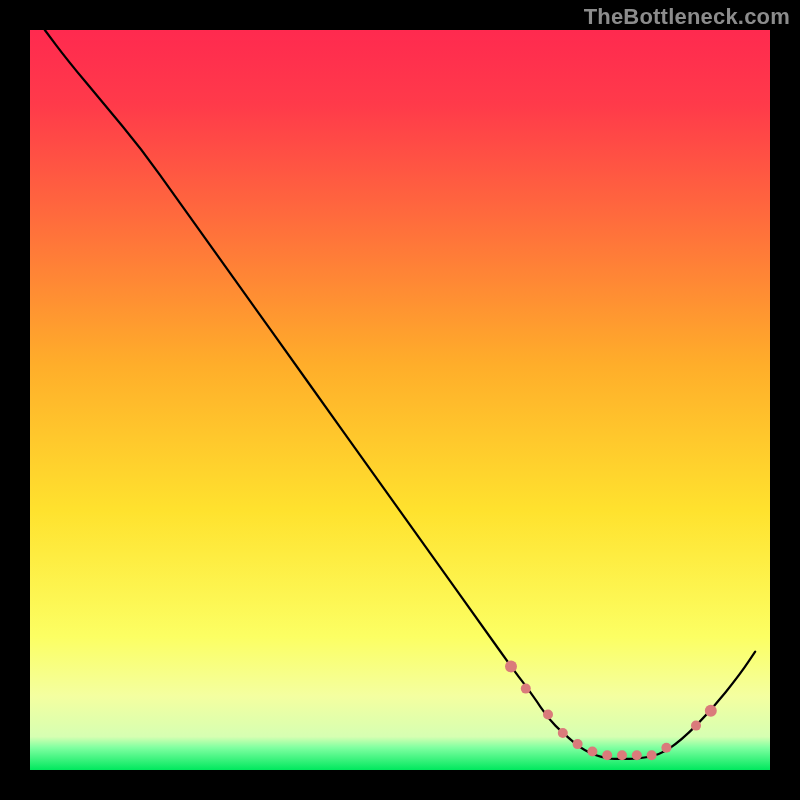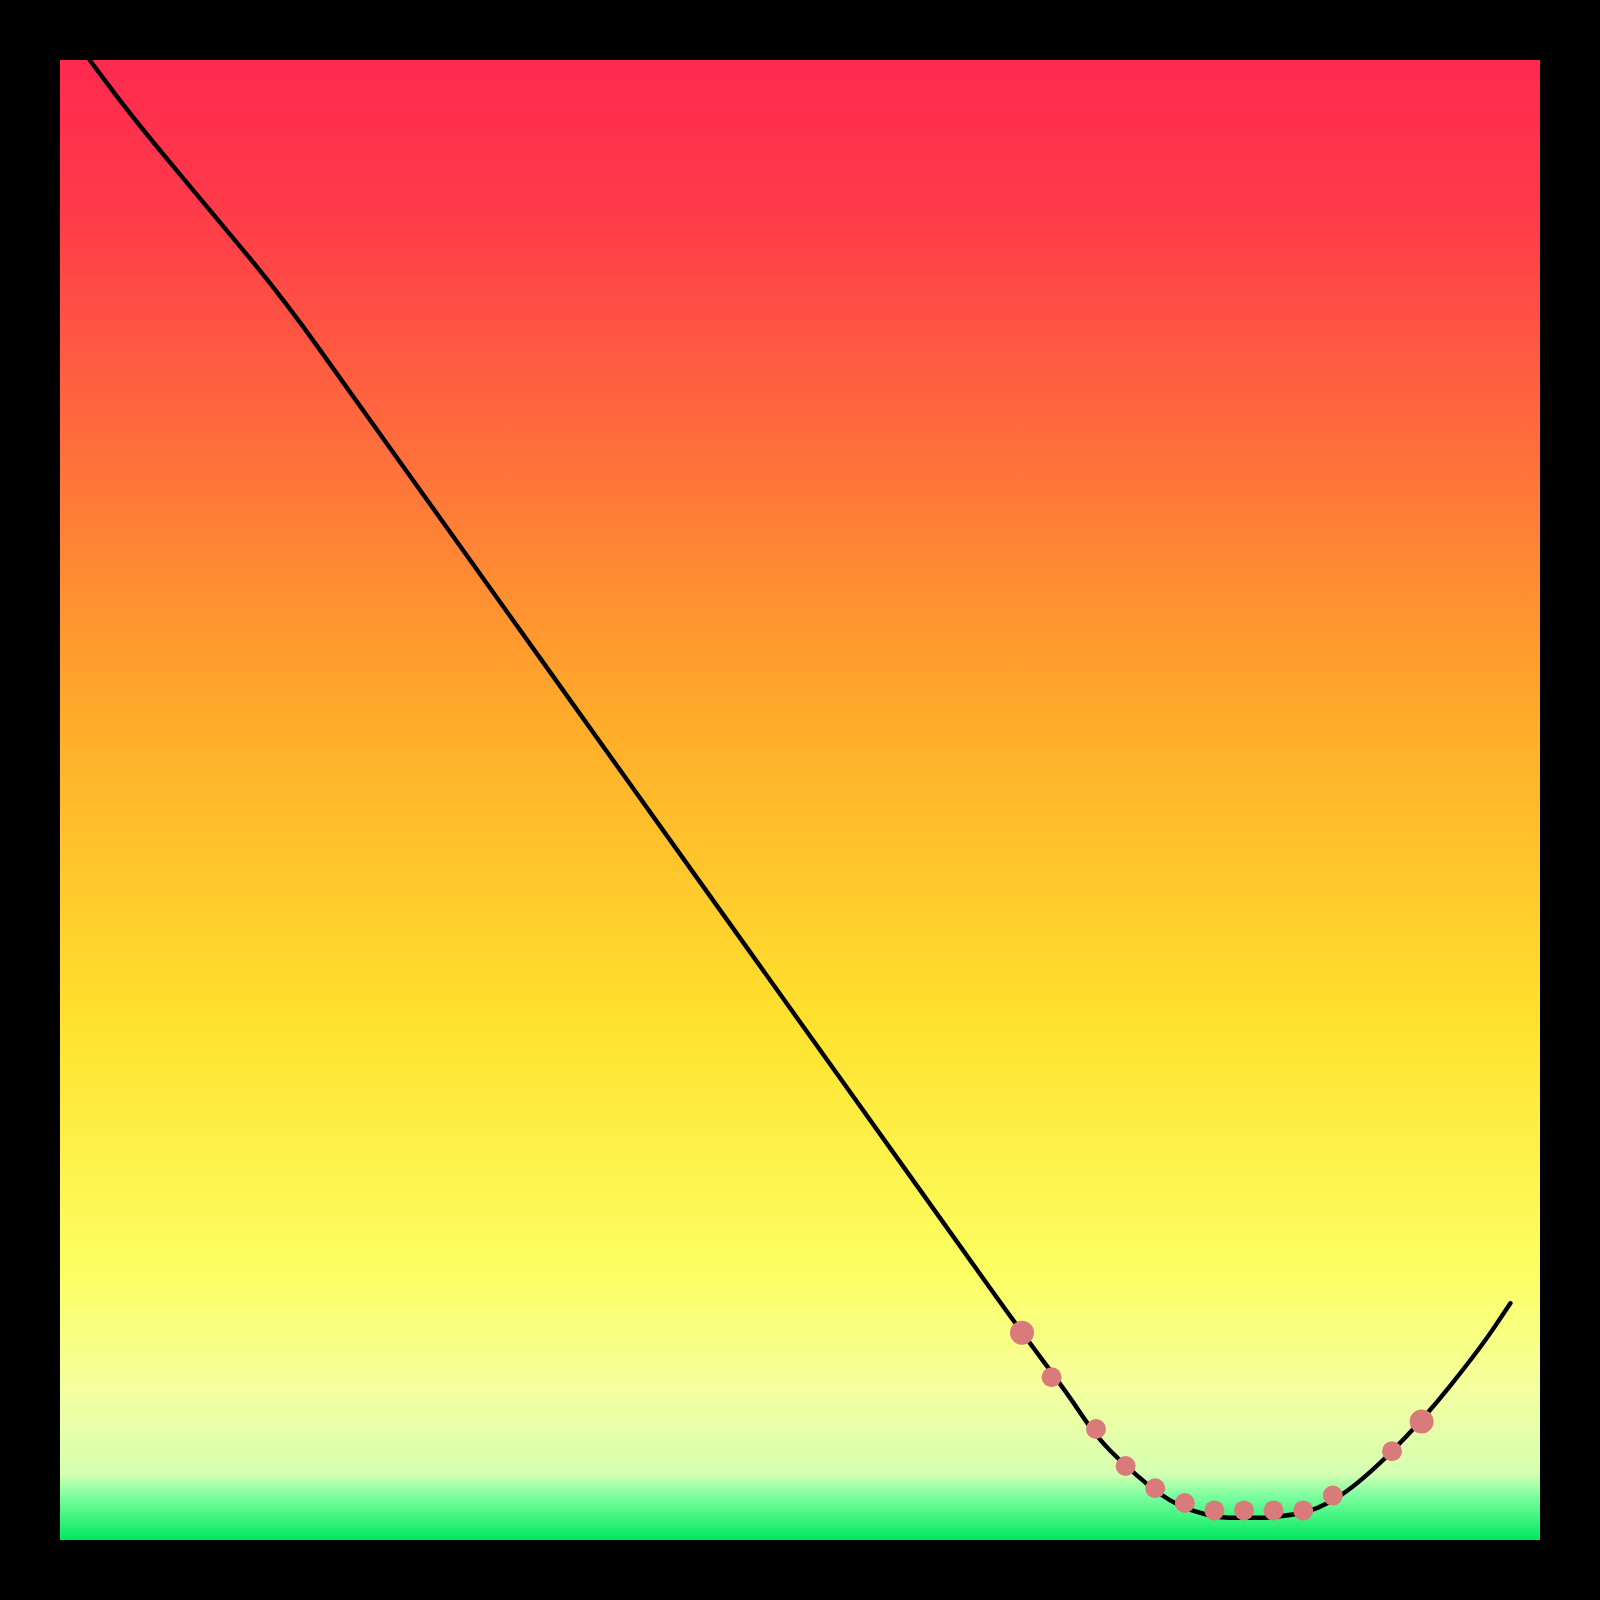--- a/index.html
+++ b/index.html
@@ -68,13 +68,14 @@
         <circle cx="607.2" cy="755.2" r="5" fill="#da7b7b"></circle>
         <circle cx="622.0" cy="755.2" r="5" fill="#da7b7b"></circle>
         <circle cx="636.8" cy="755.2" r="5" fill="#da7b7b"></circle>
         <circle cx="651.6" cy="755.2" r="5" fill="#da7b7b"></circle>
         <circle cx="666.4" cy="747.8" r="5" fill="#da7b7b"></circle>
         <circle cx="696.0" cy="725.6" r="5" fill="#da7b7b"></circle>
         <circle cx="710.8" cy="710.8" r="6" fill="#da7b7b"></circle>
       </g>
   </svg>
 
+  <div class="watermark">TheBottleneck.com</div>
 </div>
 
 </body></html>

